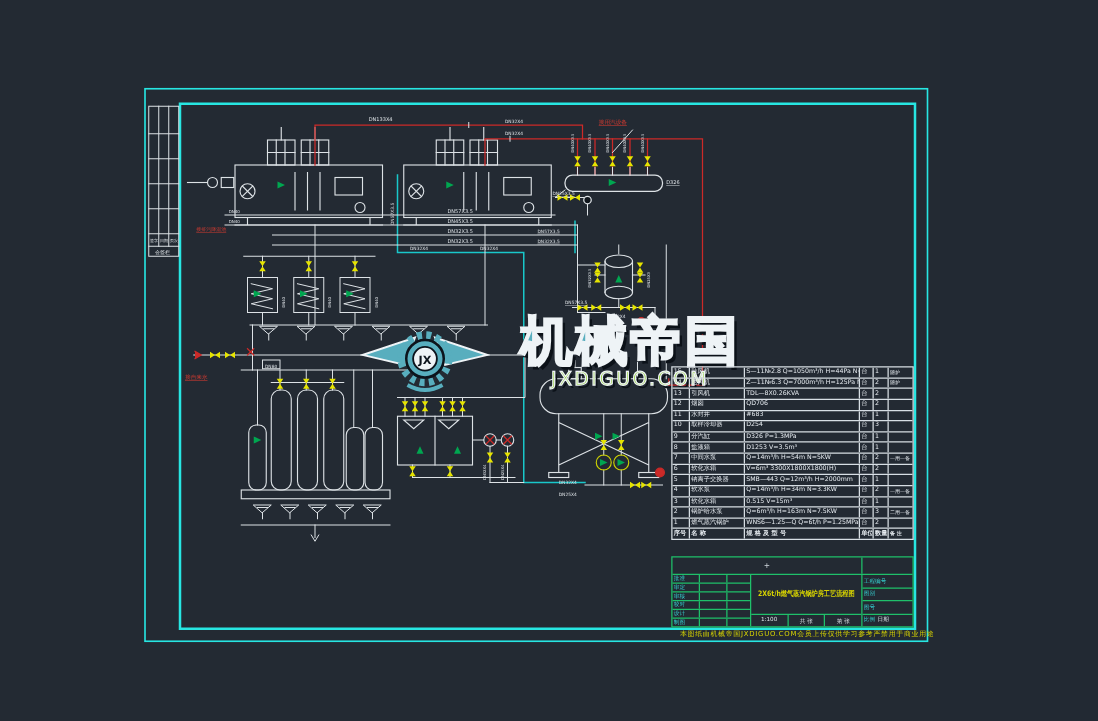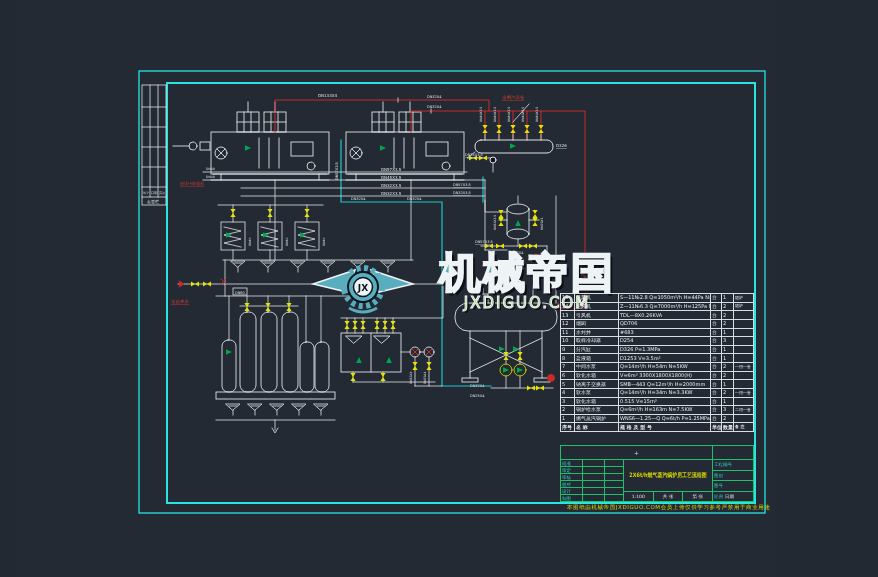--- a/index.html
+++ b/index.html
@@ -1,17 +1,17 @@
 <!DOCTYPE html>
 <html><head>
 <meta charset="utf-8">
 <style>
   html,body{margin:0;padding:0;background:#222933;}
   #canvas{position:relative;width:752px;height:577px;background:#232a33;overflow:hidden;
-          font-family:"DejaVu Sans","Liberation Sans",sans-serif;margin-left:23px;}
+          font-family:"DejaVu Sans","Liberation Sans",sans-serif;}
   svg text{font-family:"DejaVu Sans","Liberation Sans",sans-serif;}
   .abs{position:absolute;}
   
   .wm-text1{font-size:42px;font-weight:bold;color:#58aebe;letter-spacing:2px;line-height:1;
             -webkit-text-stroke:2px #eef3f6;text-shadow:3px 3px 0 #0b1118,-1px -1px 0 #0b1118;}
   .wm-text2{font-size:15px;font-weight:normal;color:#84cc16;letter-spacing:2px;line-height:1;margin-top:2px;
             -webkit-text-stroke:1px #eef3f6;text-shadow:2px 2px 0 #0b1118;}
   
   .eqtable{left:537px;top:293px;width:194px;height:139px;border:1px solid #d7dee4;box-sizing:border-box;
            display:flex;flex-direction:column;font-size:5px;color:#e6ebf0;line-height:1;}

